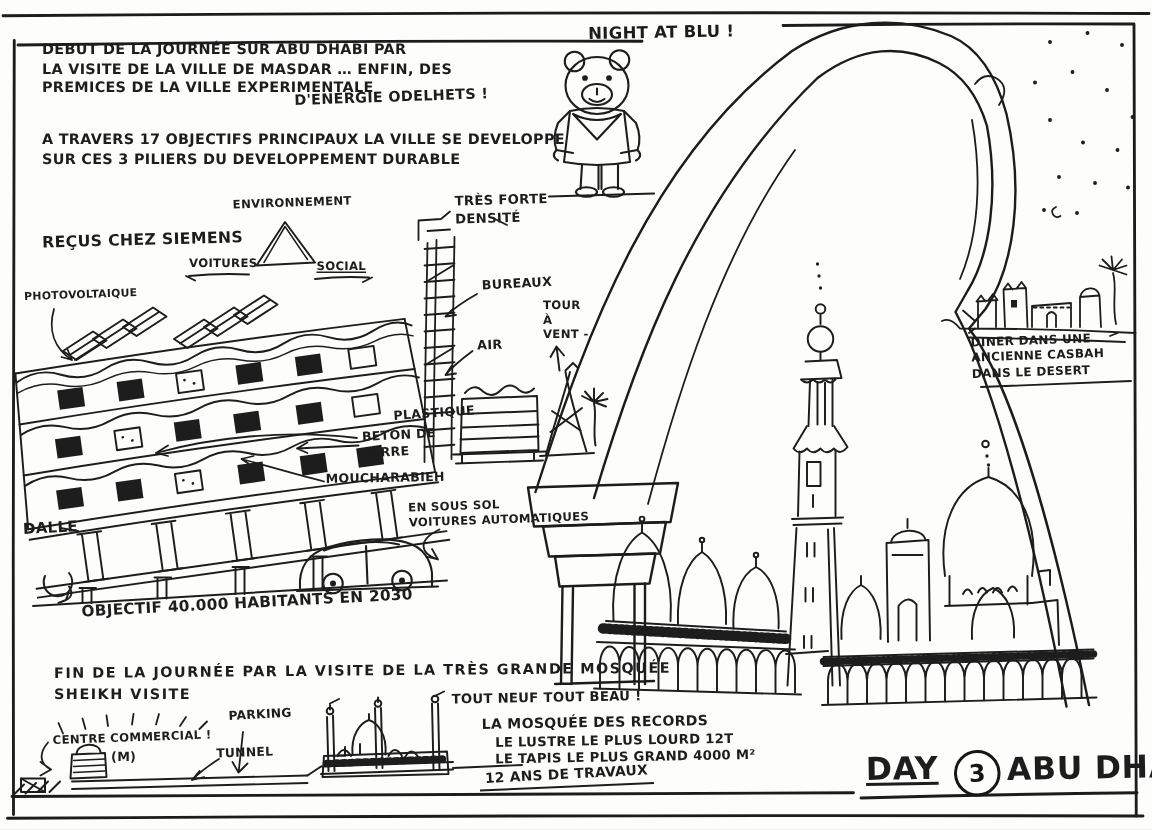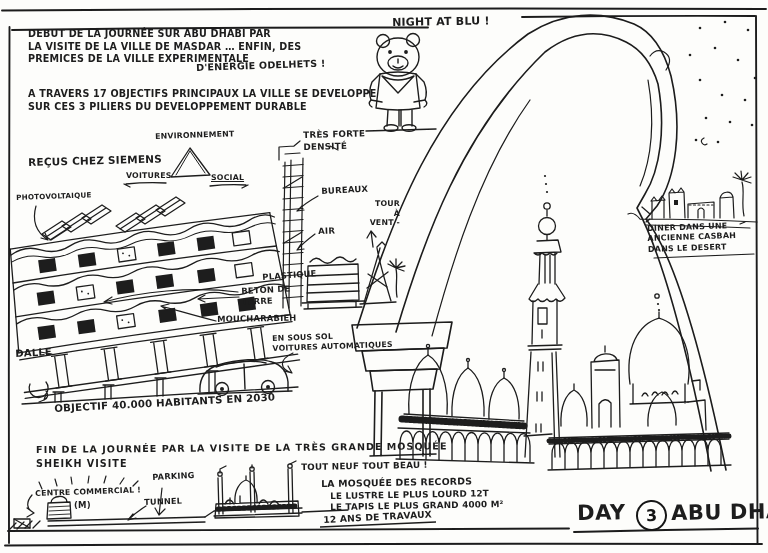--- a/index.html
+++ b/index.html
@@ -1,21 +1,21 @@
 <!DOCTYPE html>
 <html><head>
 <meta charset="utf-8">
 <style>
   html,body{margin:0;padding:0;background:#e8e8e8;}
   #stage{position:relative;width:768px;height:553px;background:#fdfdfb;overflow:hidden;
          font-family:"DejaVu Sans",sans-serif;}
   svg{position:absolute;left:0;top:0;}
   .hw{position:absolute;font-weight:bold;color:#1d1d1d;white-space:pre;line-height:1.32;
       letter-spacing:.2px;transform-origin:0 0;}
-  .ctr{text-align:right;}
+  .ctr{text-align:left;}
   .day-circle{position:absolute;left:636px;top:500px;width:27px;height:27px;border:2.6px solid #161616;
       border-radius:50%;display:flex;align-items:center;justify-content:center;font-weight:bold;
       font-size:16px;color:#161616;transform:rotate(-3deg);}
   .daytxt{font-size:21px;letter-spacing:.5px;transform:rotate(-1deg);}
 </style>
 </head>
 <body>
 
 <div id="stage">
 
@@ -321,19 +321,19 @@
 <div class="hw" style="left:301px;top:462px;font-size:8.8px;transform:rotate(-1deg);">TOUT NEUF TOUT BEAU !</div>
 <div class="hw" style="left:35px;top:489px;font-size:7.8px;transform:rotate(-2deg);">CENTRE COMMERCIAL !</div>
 <div class="hw" style="left:74px;top:500px;font-size:8.5px;">(M)</div>
 <div class="hw" style="left:152px;top:472px;font-size:8.2px;transform:rotate(-3deg);">PARKING</div>
 <div class="hw" style="left:144px;top:497px;font-size:8.2px;transform:rotate(-2deg);">TUNNEL</div>
 <div class="hw" style="left:321px;top:478px;font-size:9.4px;transform:rotate(-1deg);">LA MOSQUÉE DES RECORDS</div>
 <div class="hw" style="left:330px;top:491px;font-size:8.8px;transform:rotate(-1deg);">LE LUSTRE LE PLUS LOURD 12T</div>
 <div class="hw" style="left:330px;top:502px;font-size:8.8px;transform:rotate(-1deg);">LE TAPIS LE PLUS GRAND 4000 M²</div>
 <div class="hw" style="left:323px;top:514px;font-size:9.2px;transform:rotate(-3deg);">12 ANS DE TRAVAUX</div>
 
-<div class="hw daytxt" style="left:577px;top:500px;">DAY</div>
+<div class="hw daytxt" style="left:577px;top:500px;text-decoration:underline;">DAY</div>
 <div class="day-circle">
       <span>3</span>
     </div>
 <div class="hw daytxt" style="left:671px;top:500px;">ABU DHABI</div>
 
 </div>
 
 </body></html>

